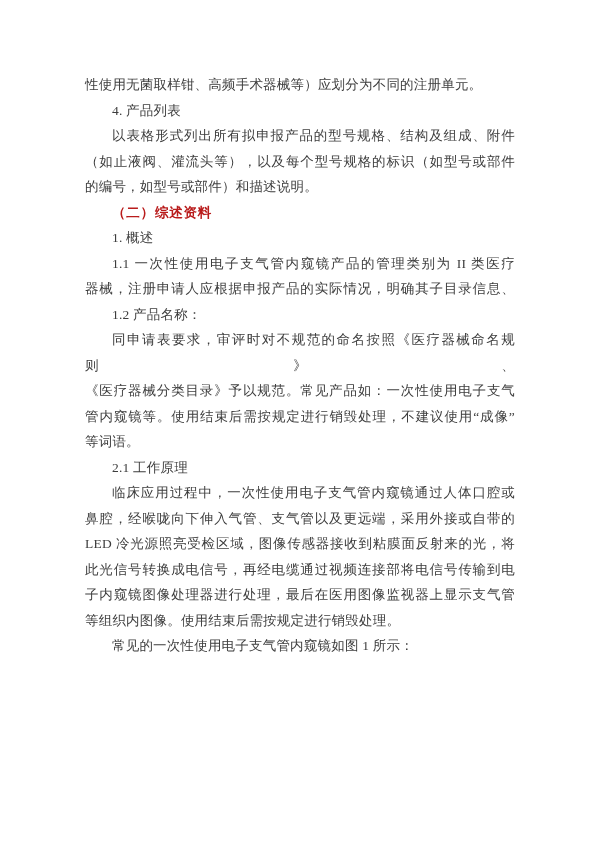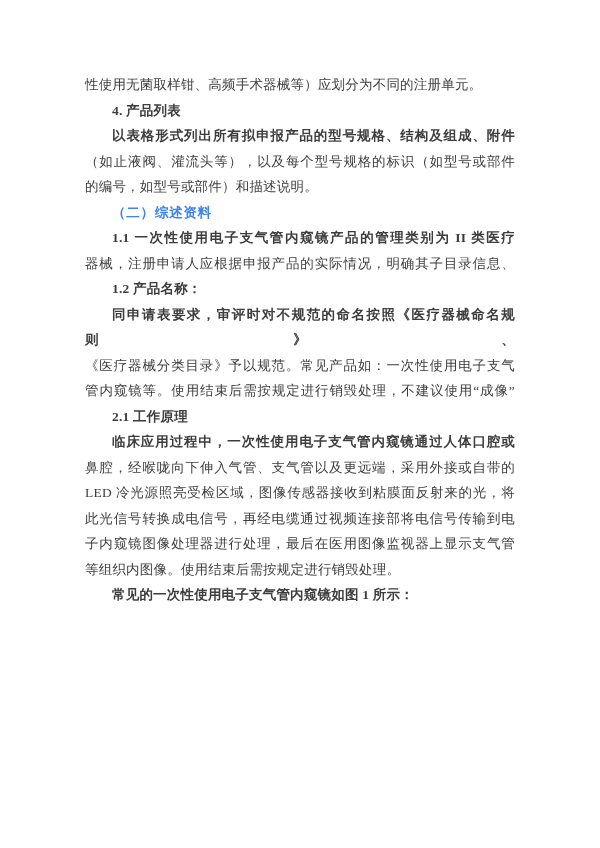--- a/index.html
+++ b/index.html
@@ -30,45 +30,46 @@
     white-space: nowrap;
     text-align: left;
   }
   .line.justify {
     white-space: normal;
     text-align: justify;
     text-align-last: justify;
   }
   .line.indent {
     text-indent: 2em;
-    font-weight: bold;
   }
   .line.heading {
     font-weight: 700;
-    color: #3b82f6;
+    color: #b91c1c;
     letter-spacing: 0.8px;
   }
 </style>
 </head>
 <body>
 
 <div class="page">
   <div class="text-block">
     <div class="line">性使用无菌取样钳、高频手术器械等）应划分为不同的注册单元。</div>
     <div class="line indent">4. 产品列表</div>
     <div class="line indent justify">以表格形式列出所有拟申报产品的型号规格、结构及组成、附件</div>
     <div class="line justify">（如止液阀、灌流头等），以及每个型号规格的标识（如型号或部件</div>
     <div class="line">的编号，如型号或部件）和描述说明。</div>
     <div class="line indent heading">（二）综述资料</div>
+    <div class="line indent">1. 概述</div>
     <div class="line indent justify">1.1 一次性使用电子支气管内窥镜产品的管理类别为 II 类医疗</div>
     <div class="line justify">器械，注册申请人应根据申报产品的实际情况，明确其子目录信息、</div>
     <div class="line indent">1.2 产品名称：</div>
     <div class="line indent justify">同申请表要求，审评时对不规范的命名按照《医疗器械命名规则》、</div>
     <div class="line justify">《医疗器械分类目录》予以规范。常见产品如：一次性使用电子支气</div>
     <div class="line justify">管内窥镜等。使用结束后需按规定进行销毁处理，不建议使用“成像”</div>
+    <div class="line">等词语。</div>
     <div class="line indent">2.1 工作原理</div>
     <div class="line indent justify">临床应用过程中，一次性使用电子支气管内窥镜通过人体口腔或</div>
     <div class="line justify">鼻腔，经喉咙向下伸入气管、支气管以及更远端，采用外接或自带的</div>
     <div class="line justify">LED 冷光源照亮受检区域，图像传感器接收到粘膜面反射来的光，将</div>
     <div class="line justify">此光信号转换成电信号，再经电缆通过视频连接部将电信号传输到电</div>
     <div class="line justify">子内窥镜图像处理器进行处理，最后在医用图像监视器上显示支气管</div>
     <div class="line">等组织内图像。使用结束后需按规定进行销毁处理。</div>
     <div class="line indent">常见的一次性使用电子支气管内窥镜如图 1 所示：</div>
   </div>
 </div>

